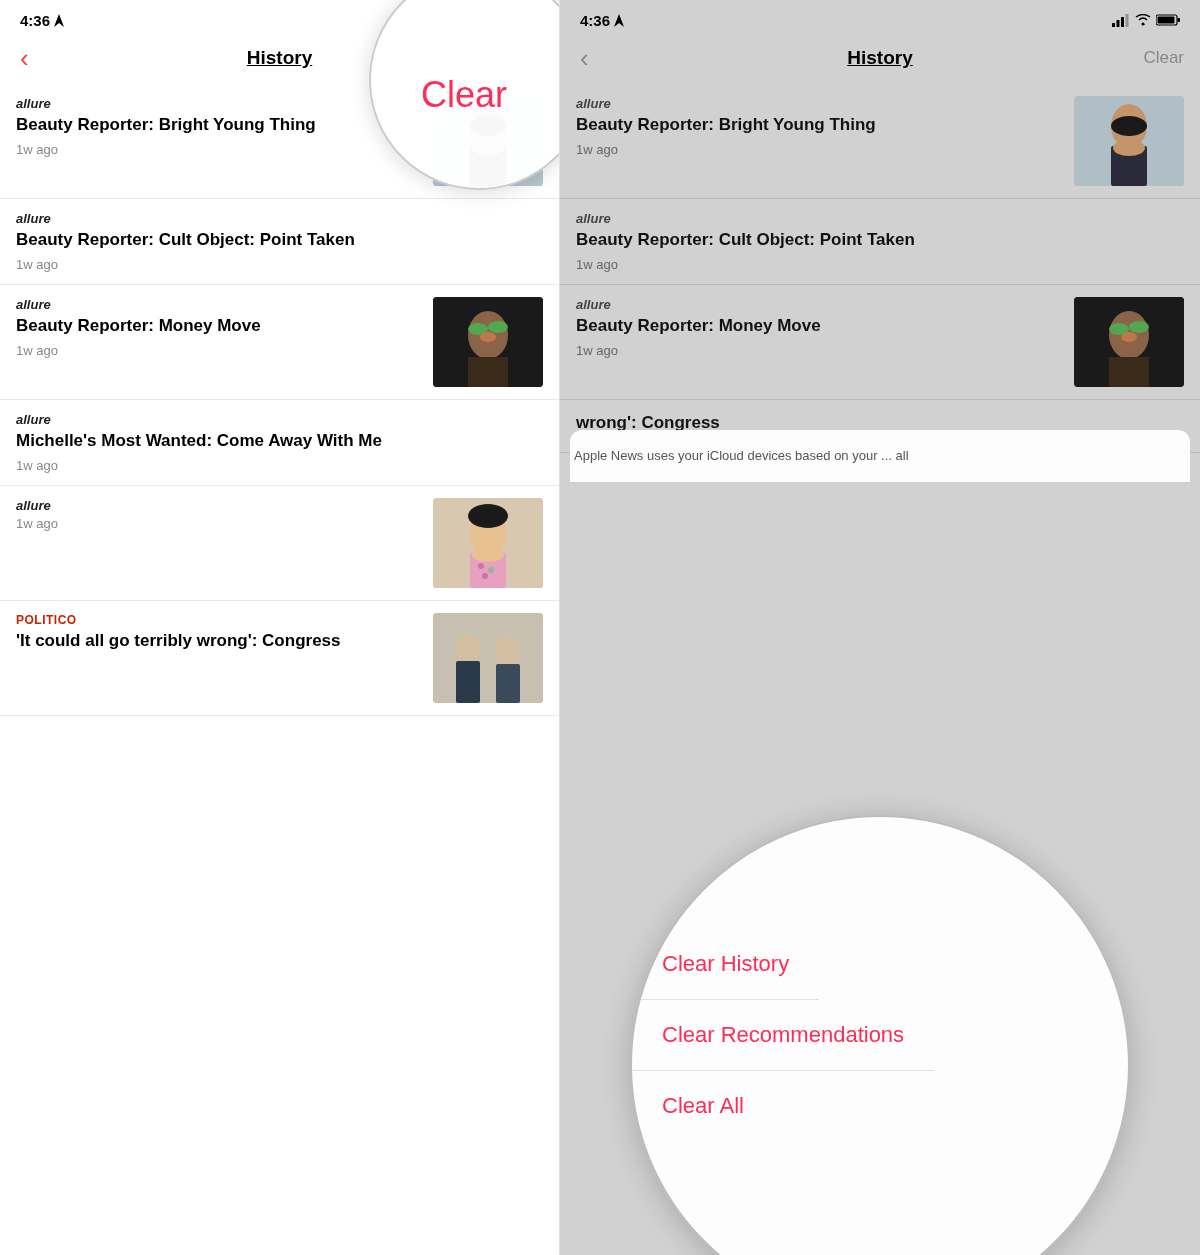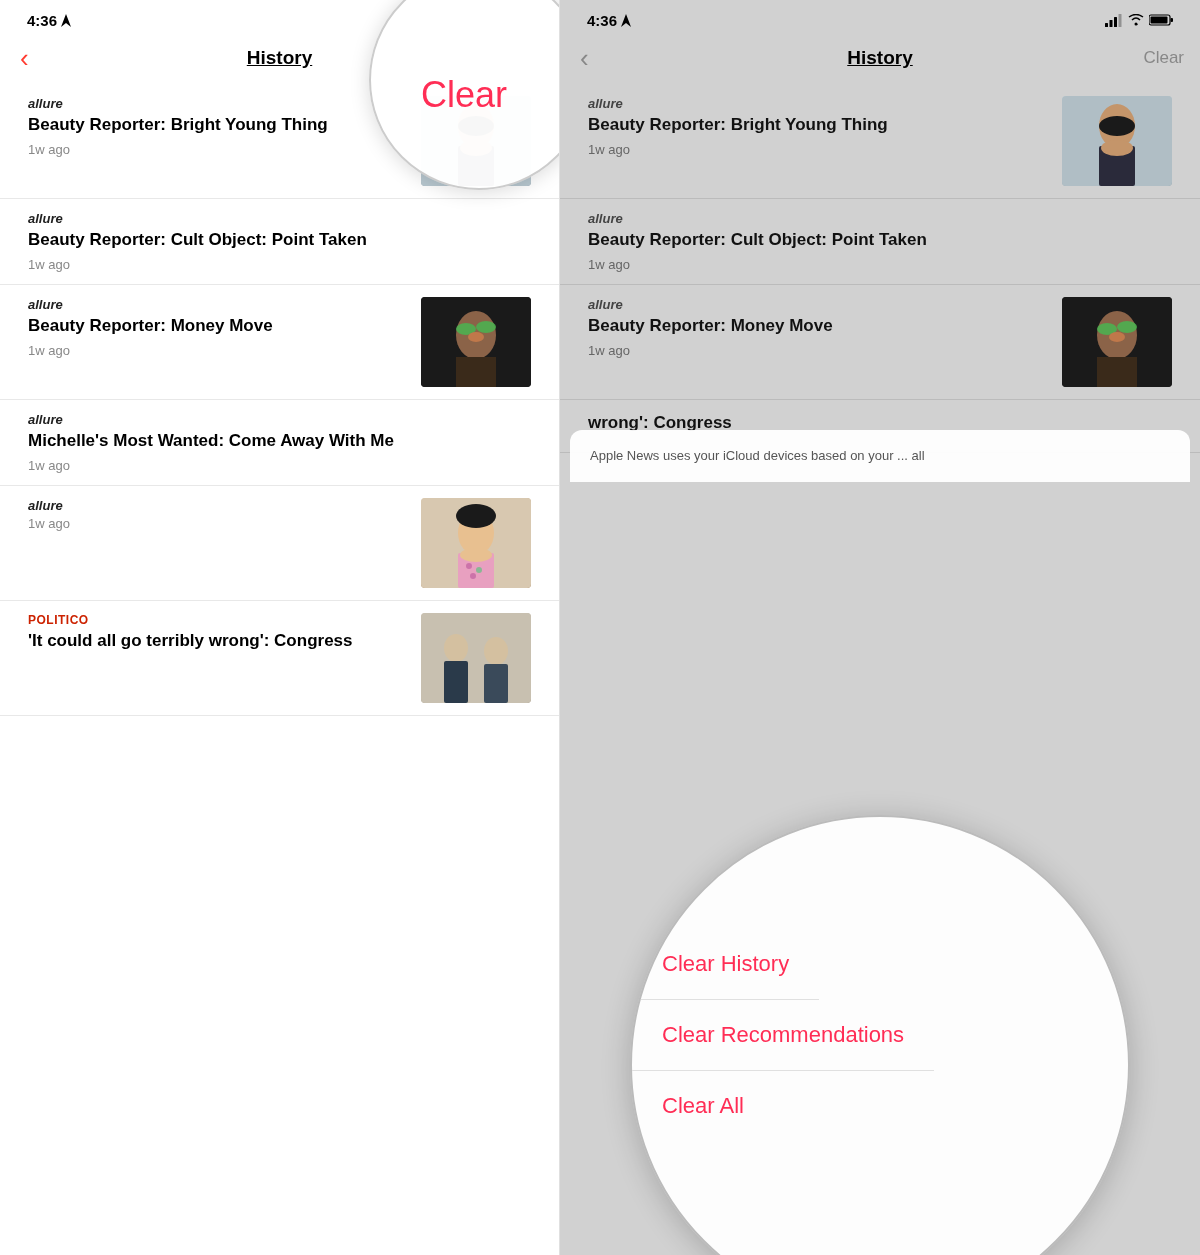--- a/index.html
+++ b/index.html
@@ -33,21 +33,21 @@
       flex-direction: column;
       position: relative;
       overflow: hidden;
     }
 
     
     .status-bar {
       display: flex;
       justify-content: space-between;
       align-items: center;
-      padding: 8px 27px 4px;
+      padding: 8px 20px 4px;
       height: 36px;
     }
     .status-time {
       font-size: 15px;
       font-weight: 600;
       color: #000;
     }
     .status-icons {
       display: flex;
       align-items: center;
@@ -94,21 +94,21 @@
     
     .right-panel .nav-bar { position: relative; }
     .right-panel .nav-title { left: 50%; }
 
     
     .article-list {
       flex: 1;
       overflow: hidden;
     }
     .article-item {
-      padding: 12px 28px;
+      padding: 12px 16px;
       border-bottom: 1px solid #e8e8e8;
       display: flex;
       align-items: flex-start;
       gap: 20px;
       background: #fff;
     }
     .article-text { flex: 1; }
     .article-source {
       font-size: 13px;
       font-weight: 600;
@@ -243,21 +243,21 @@
     .sheet-item:last-child { border-bottom: none; }
 
     
     .alert-text-bg {
       position: absolute;
       top: 430px;
       left: 0;
       right: 0;
       z-index: 15;
       background: rgba(255,255,255,0.95);
-      padding: 16px 20px;
+      padding: 16px 4px;
       font-size: 13px;
       color: #555;
       line-height: 1.5;
       border-radius: 12px 12px 0 0;
       margin: 0 10px;
     }
 
     
     .clipped { overflow: hidden; max-height: 200px; }
   </style>

